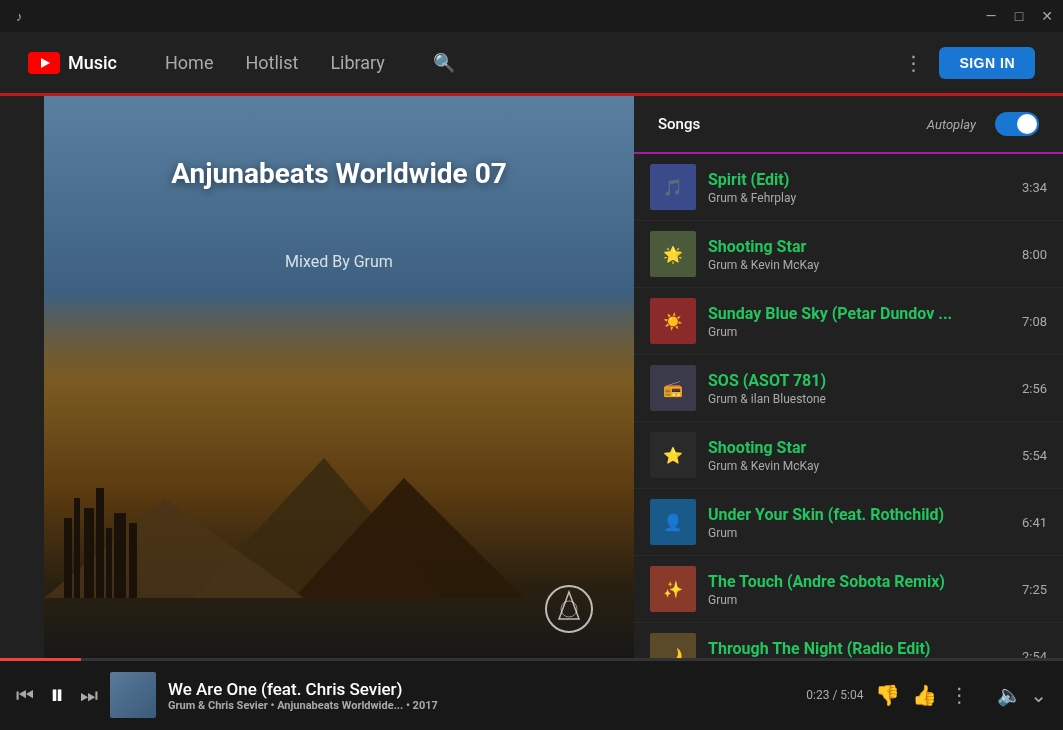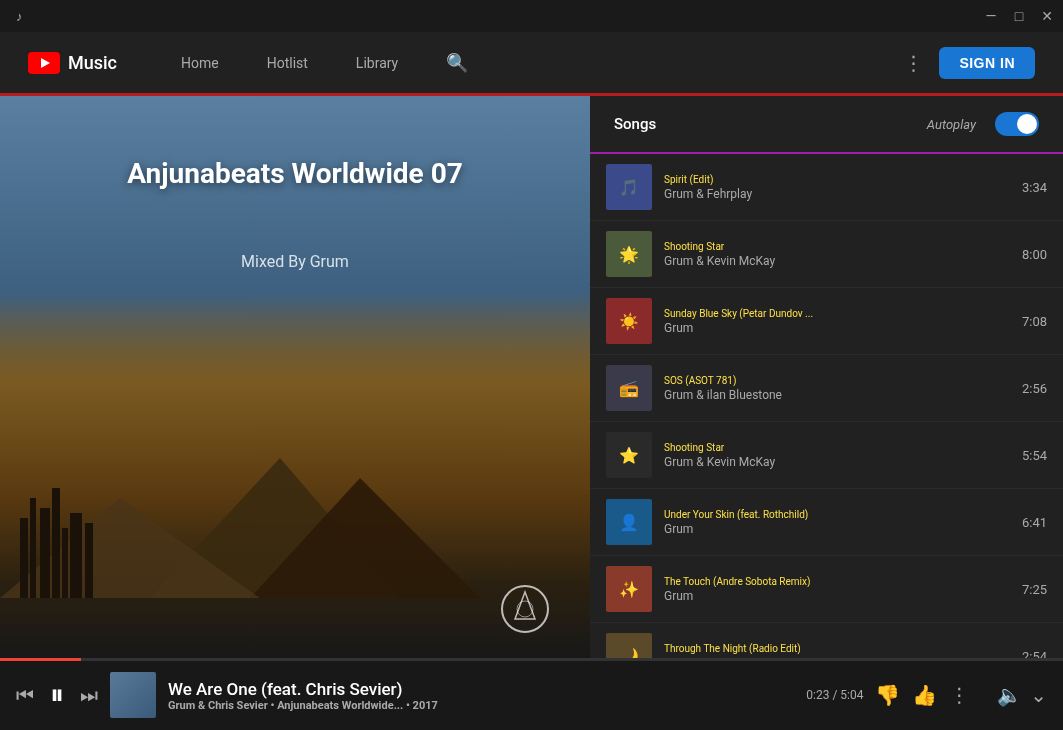--- a/index.html
+++ b/index.html
@@ -72,24 +72,23 @@
       color: #fff;
     }
     .nav-links {
       display: flex;
       align-items: center;
       gap: 32px;
       flex: 1;
     }
     .nav-link {
       color: #aaa;
-      font-size: 14px;
+      font-size: 18px;
       cursor: pointer;
       text-decoration: none;
-      margin-left: 16px;
     }
     .search-icon-btn {
       color: #aaa;
       font-size: 18px;
       cursor: pointer;
       margin-left: 16px;
     }
     .header-right {
       display: flex;
       align-items: center;
@@ -120,20 +119,21 @@
       overflow: hidden;
     }
 
     
     .left-panel {
       width: 590px;
       background: #181818;
       display: flex;
       flex-direction: column;
       flex-shrink: 0;
+      margin-left: 44px;
     }
     .album-art-container {
       flex: 1;
       position: relative;
       overflow: hidden;
     }
     .album-art {
       width: 100%;
       height: 100%;
       background: linear-gradient(180deg, #5a7fa0 0%, #3d6080 35%, #7a5a30 60%, #4a3a20 80%, #2a2a2a 100%);
@@ -242,23 +242,23 @@
       align-items: center;
       justify-content: center;
       font-size: 18px;
       overflow: hidden;
     }
     .song-info {
       flex: 1;
       min-width: 0;
     }
     .song-name {
-      font-size: 10px;
-      font-weight: 400;
-      color: #fde047;
+      font-size: 16px;
+      font-weight: 700;
+      color: #22c55e;
       white-space: nowrap;
       overflow: hidden;
       text-overflow: ellipsis;
     }
     .song-artist {
       font-size: 12px;
       color: #aaa;
       margin-top: 2px;
     }
     .song-duration {

